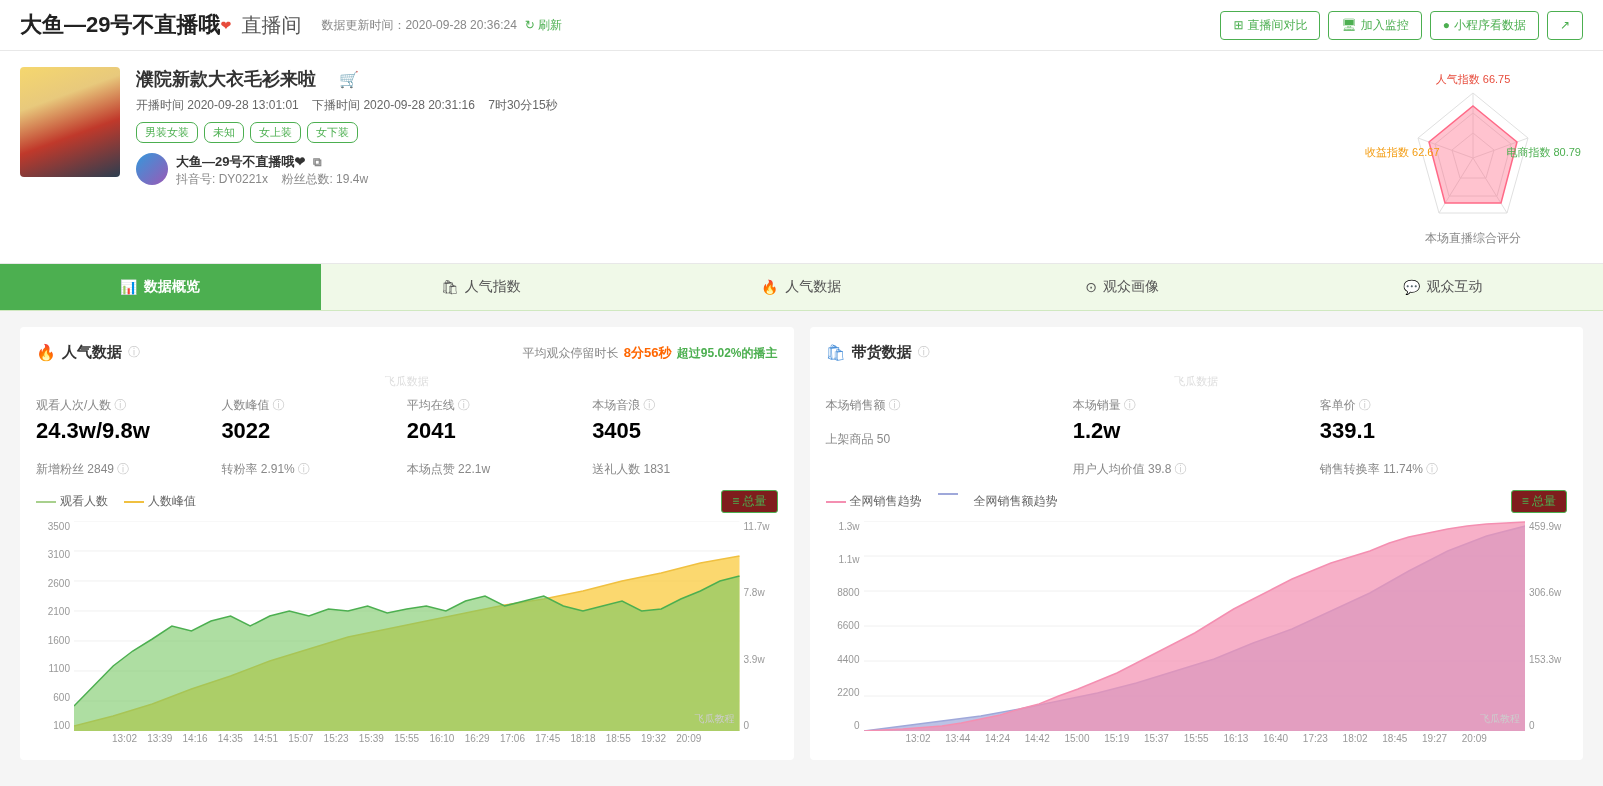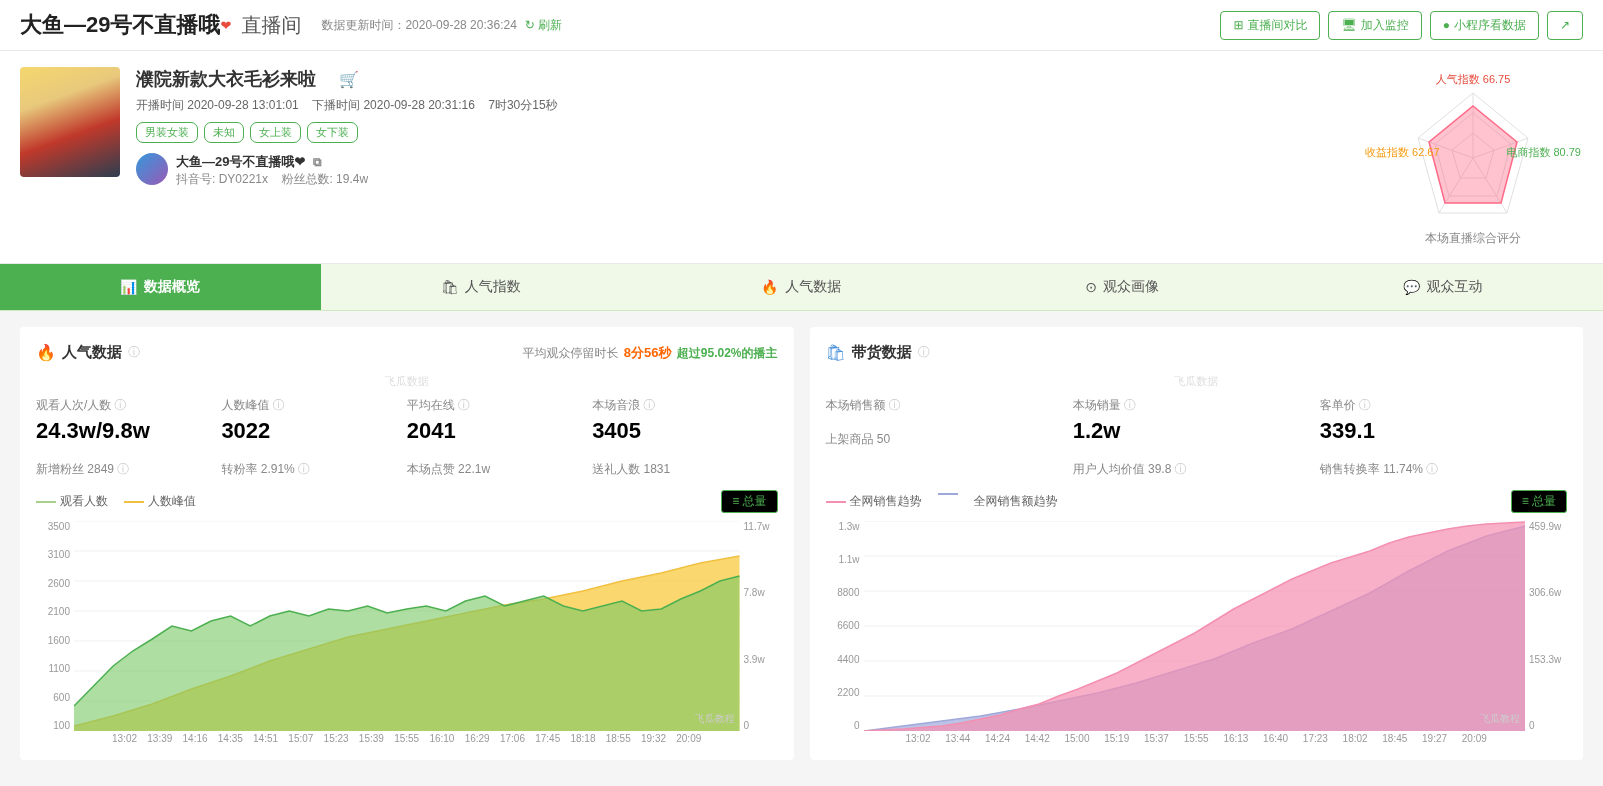--- a/index.html
+++ b/index.html
@@ -40,21 +40,21 @@
     .panel-title { font-size: 15px; font-weight: bold; }
     .avg-time-highlight { color: #ff6600; font-weight: bold; font-size: 13px; }
     .avg-pct-highlight { color: #4caf50; font-weight: bold; }
     .watermark { text-align: center; font-size: 11px; color: #ccc; margin-bottom: 4px; }
 
     .metrics-row { display: flex; gap: 0; margin-bottom: 12px; margin-top: 8px; }
     .metric { flex: 1; }
     .metric-label { font-size: 12px; color: #888; margin-bottom: 4px; display: flex; align-items: center; gap: 3px; }
     .metric-value { font-size: 22px; font-weight: bold; color: #000000; }
     .metric-sub { font-size: 12px; color: #888; margin-top: 17px; display: flex; align-items: flex-start; gap: 3px; }
-    .chart-total-btn { margin-left: auto; border: 1px solid #4caf50; color: #4caf50; background: #000000; padding: 2px 10px; border-radius: 3px; font-size: 12px; cursor: pointer; }
+    .chart-total-btn { margin-left: auto; border: 1px solid #4caf50; color: #4caf50; background: #7f1d1d; padding: 2px 10px; border-radius: 3px; font-size: 12px; cursor: pointer; }
 
     .fire-icon { color: #ff6600; font-size: 16px; }
     .bag-icon { color: #4a90d9; font-size: 16px; }
     .info-icon { color: #ccc; font-size: 12px; cursor: pointer; }
   </style>
 </head>
 <body>
 
 <div class="header">
   <span class="header-title">大鱼—29号不直播哦</span>

